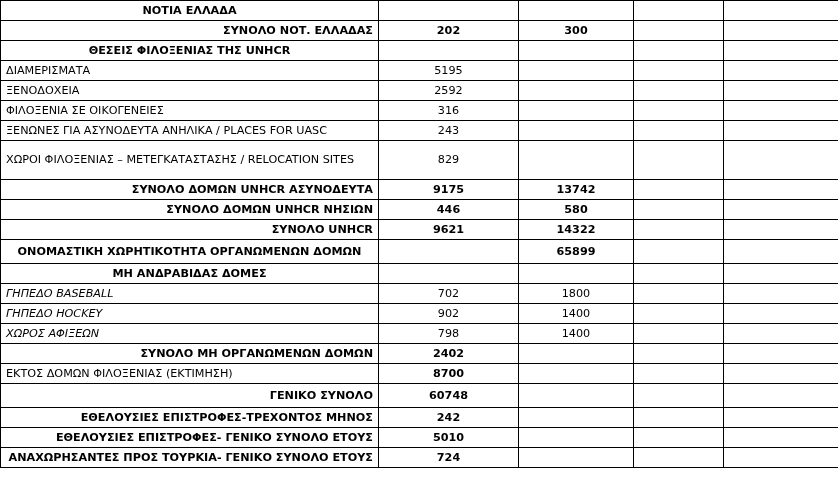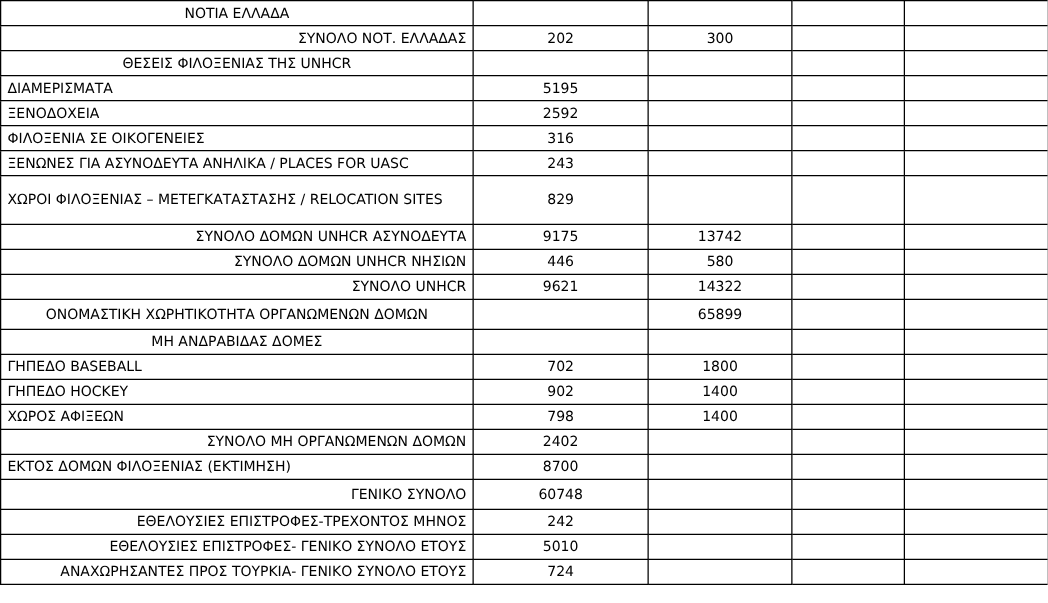--- a/index.html
+++ b/index.html
@@ -35,22 +35,22 @@
   col.c-num2   { width: 115px; }
   col.c-num3   { width: 90px; }
   col.c-num4   { width: 115px; }
 
   
   .al-left   { text-align: left; }
   .al-right  { text-align: right; margin-top: 24px; }
   .al-center { text-align: center; }
 
   
-  .bold   { font-weight: normal; }
-  .italic { }
+  .bold   { font-weight: bold; }
+  .italic { font-style: italic; }
 
   
   .big    { font-size: 14.5px; }
   .big2   { font-size: 15.5px; margin-left: 16px; }
 
   
   tr.r-std td   { height: 17px; }
   tr.r-tall td  { height: 36px; white-space: normal; }
   tr.r-big td   { height: 21px; }
 

